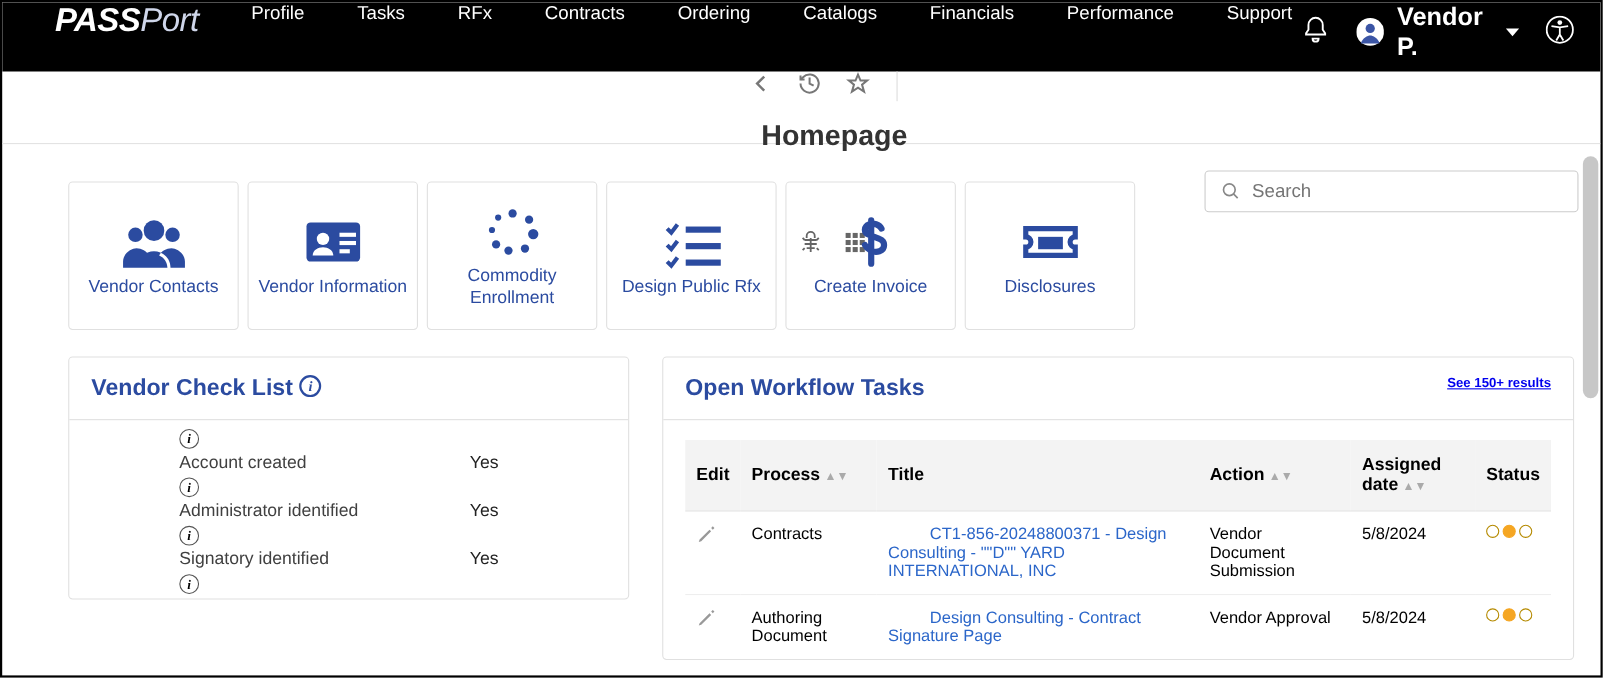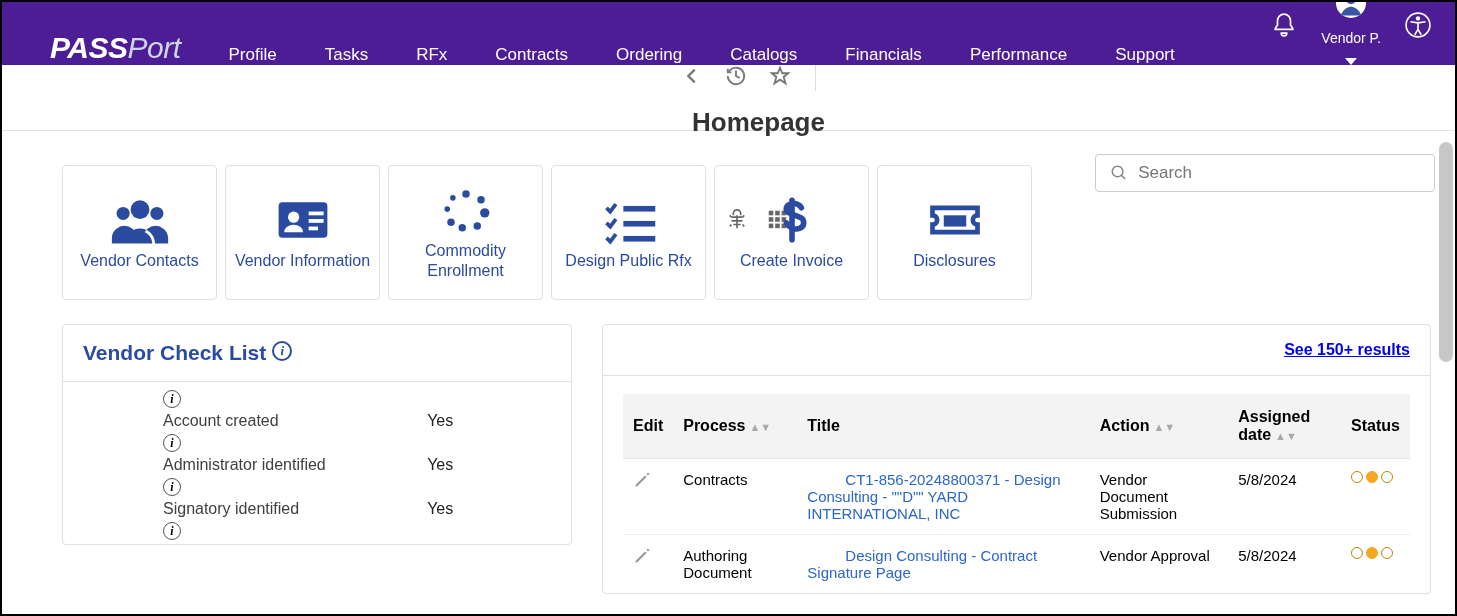--- a/index.html
+++ b/index.html
@@ -8,24 +8,24 @@
     background: #fff;
     width: 1457px;
     height: 616px;
     overflow: hidden;
     border: 2px solid #000;
     position: relative;
   }
 
   
   .topbar {
-    background: #4c1d95;
+    background: #000000;
     color: #fff;
     display: flex;
-    align-items: flex-end;
+    align-items: flex-start;
     height: 63px;
     padding: 0 24px 0 48px;
     gap: 8px;
   }
   .logo {
     font-size: 30px;
     font-weight: 700;
     font-style: italic;
     letter-spacing: -0.5px;
     margin-right: 40px;
@@ -39,21 +39,21 @@
     font-weight: 500;
   }
   .topbar-right {
     margin-left: auto;
     display: flex;
     align-items: center;
     gap: 24px;
   }
   .user-block {
     display: flex; align-items:center; gap:12px;
-    font-size:14px; font-weight:400;flex-direction:column;
+    font-size:23px; font-weight:700;
   }
   .bell, .acc-icon { width:26px; height:26px; fill:#fff; }
   .chevron-down { width:0; height:0; border-left:6px solid transparent; border-right:6px solid transparent; border-top:7px solid #fff; }
 
   
   .subbar {
     height: 66px;
     display: flex;
     align-items: center;
     border-bottom: 1px solid #e3e3e3;
@@ -96,21 +96,21 @@
 
   .panel { border:1px solid #e0e0e0; border-radius:4px; }
   .panel.checklist { width:510px; }
   .panel.workflow { flex:1; }
   .panel-header {
     color:#2b4ba0; font-size:21px; font-weight:600;
     padding:16px 20px; border-bottom:1px solid #e0e0e0;
     display:flex; align-items:flex-start; gap:6px;
   }
   .panel-header .right-link {
-    margin-left:auto; font-size:16px; font-weight:600;
+    margin-left:auto; font-size:12px; font-weight:600;
   }
 
   .checklist-body { padding: 30px 30px 0 100px; font-size:16px; }
   .cl-row { margin-bottom:26px; position:relative; }
   .cl-row .info-i {
     position:absolute; left:0; top:-22px;
     width:18px;height:18px; border:1.5px solid #555; border-radius:50%;
     font-size:12px; display:flex;align-items:center;justify-content:center; font-family:serif; font-style:italic; font-weight:700;
   }
   .cl-row .label { display:inline-block; width:260px; color:#404040; }
@@ -316,20 +316,21 @@
           <span class="val">Yes</span>
         </div>
         <div class="cl-row" style="margin-bottom:0;">
           <span class="info-i">i</span>
         </div>
       </div>
     </div>
 
     <div class="panel workflow">
       <div class="panel-header">
+        <span>Open Workflow Tasks</span>
         <a href="#" class="right-link">See 150+ results</a>
       </div>
       <div class="workflow-body">
         <table class="tasks">
           <thead>
             <tr>
               <th>Edit</th>
               <th><span>Process</span><span class="sort-icon">▲▼</span></th>
               <th>Title</th>
               <th><span>Action</span><span class="sort-icon">▲▼</span></th>

